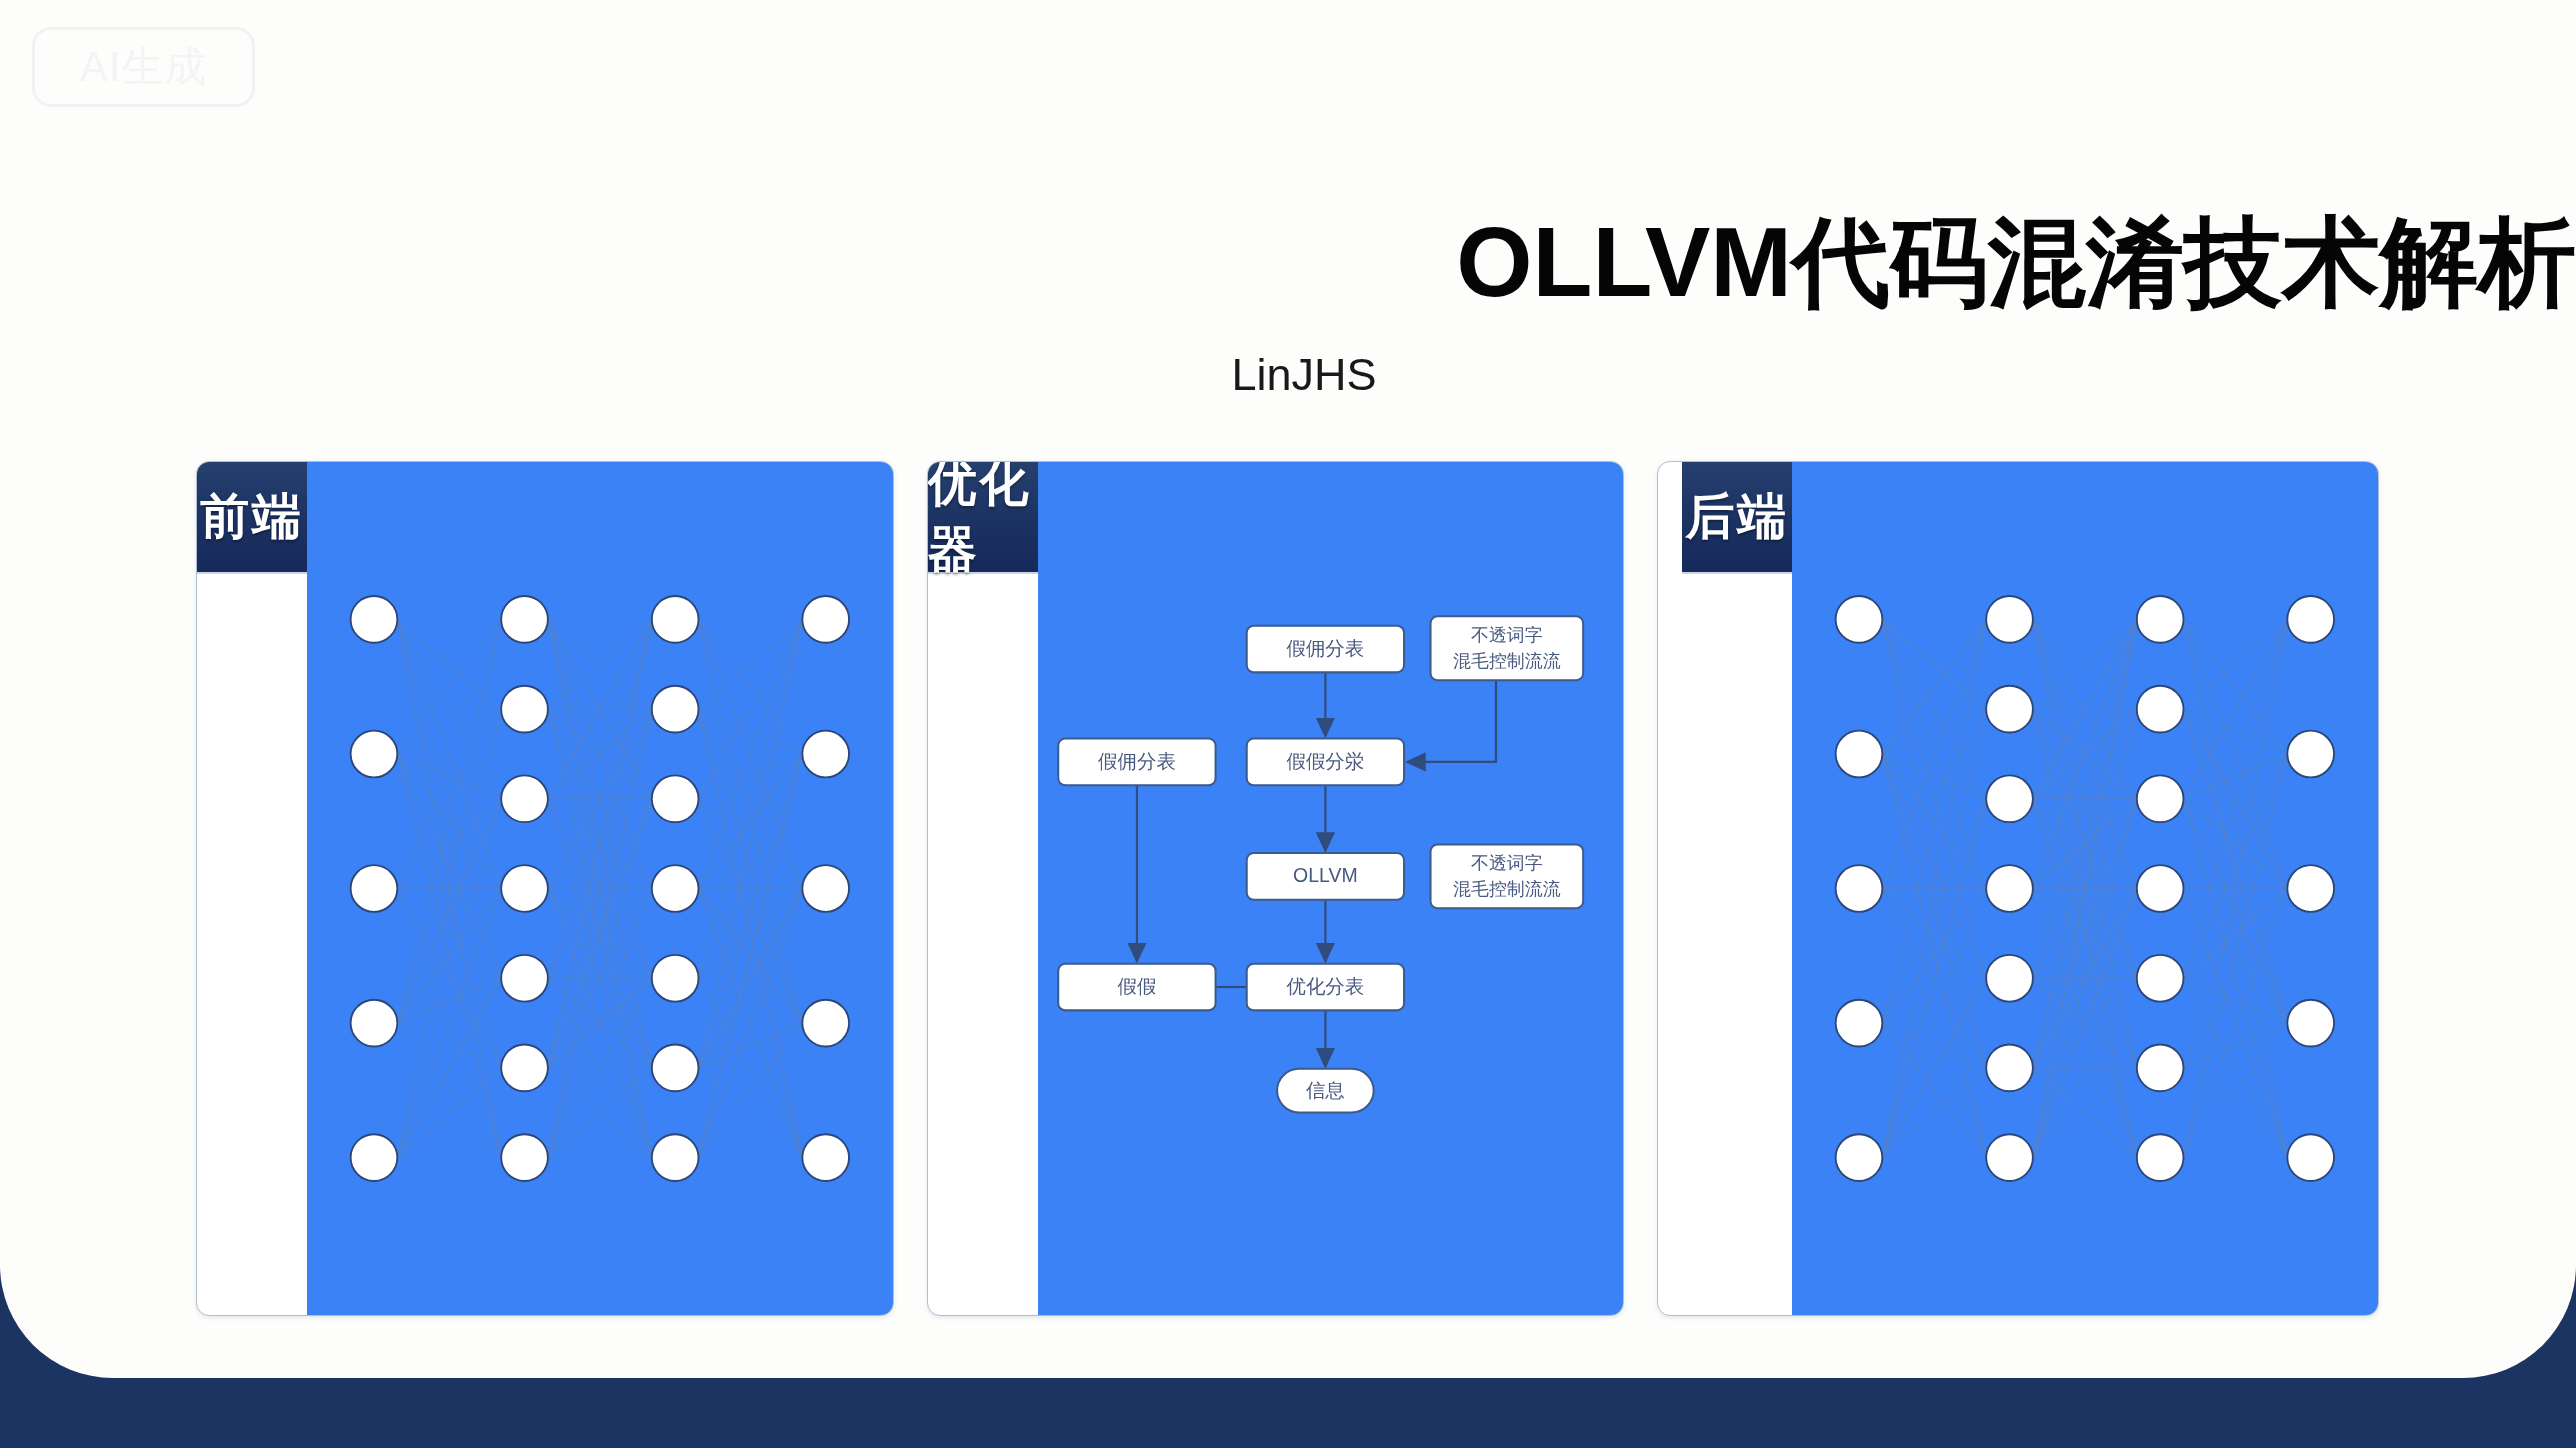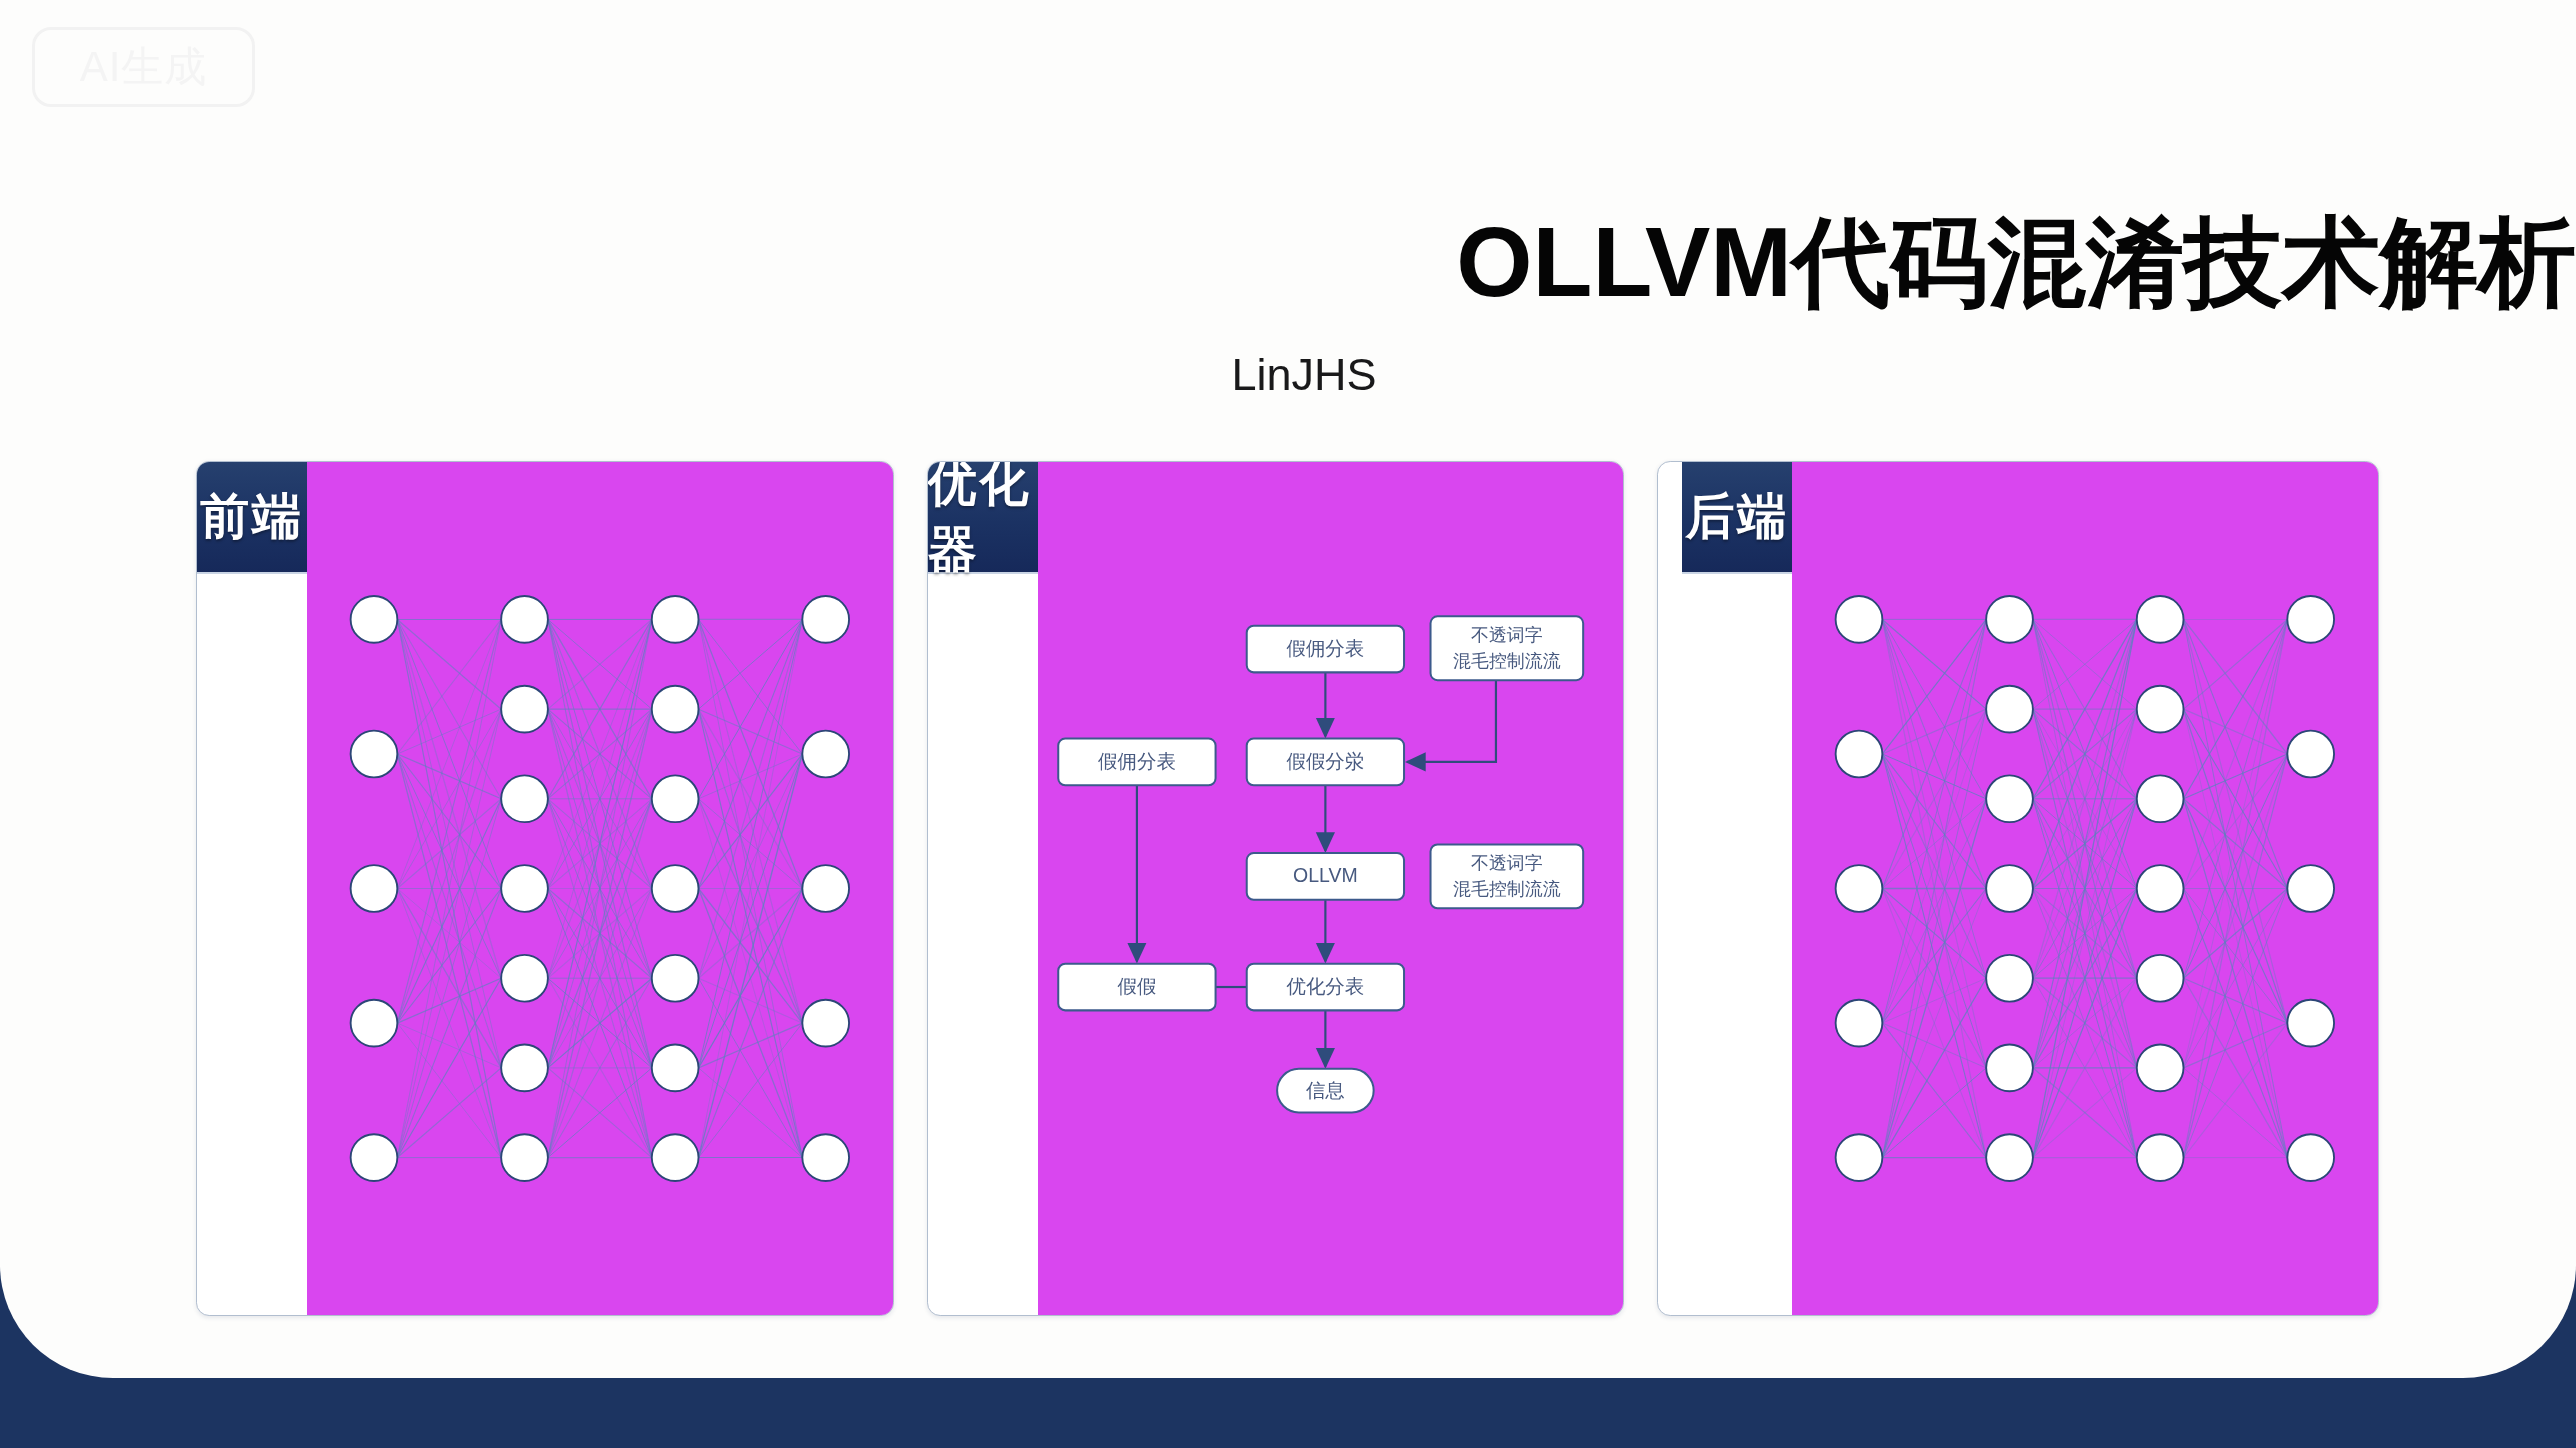--- a/index.html
+++ b/index.html
@@ -115,21 +115,21 @@
     display: flex;
     align-items: center;
     justify-content: center;
     letter-spacing: 2.8px;
     border-bottom: 2.8px solid #c9d4e4;
     text-shadow: 0 1.9px 2.8px rgba(0,0,0,0.35);
   }
   .panel-body {
     flex: 1 1 auto;
     position: relative;
-    background: #d946ef;
+    background: #3b82f6;
     text-align: center;
   }
 
   
   .nn-svg { position: absolute; inset: 0; width: 100%; height: 100%; }
 
   
   .flow-svg { position: absolute; inset: 0; width: 100%; height: 100%; }
   .flow-box-rect {
     fill: #ffffff;

